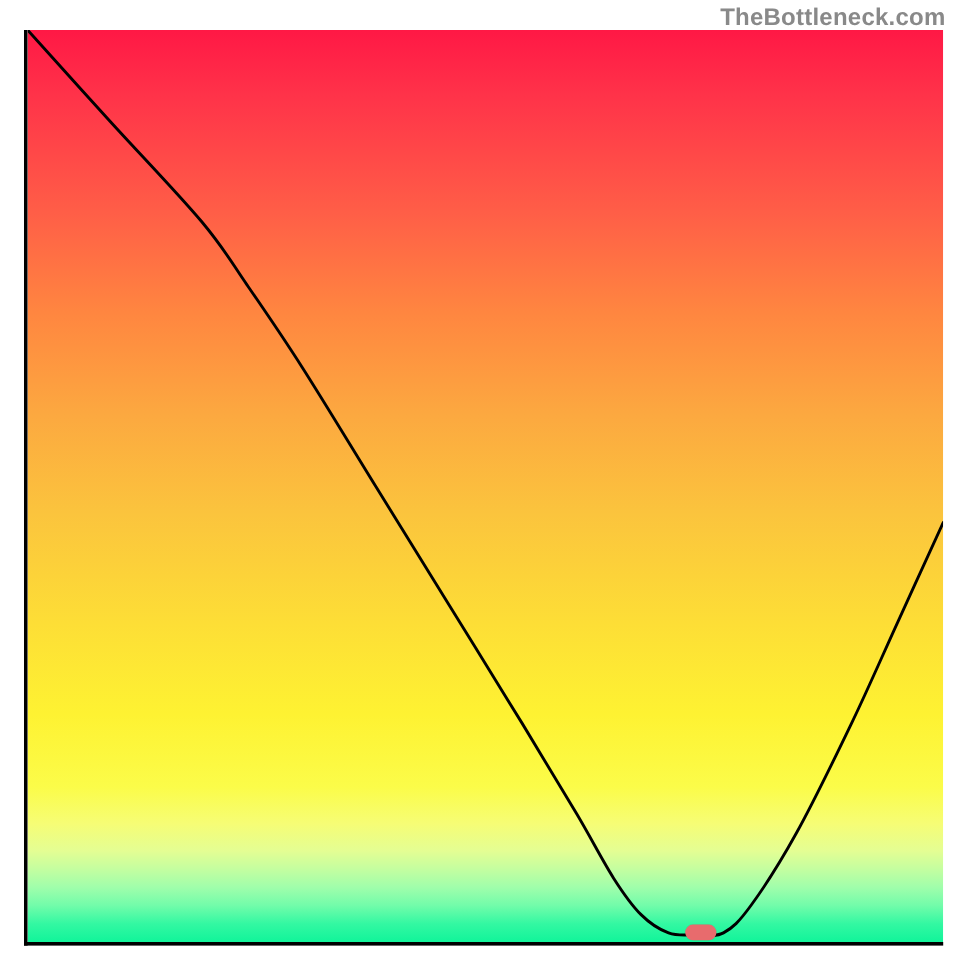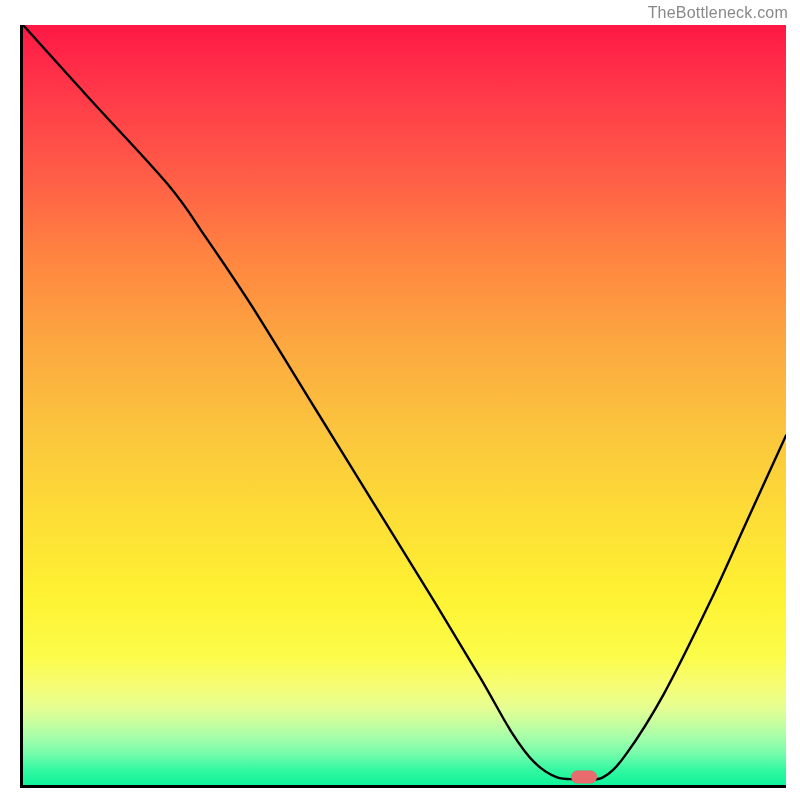--- a/index.html
+++ b/index.html
@@ -14,22 +14,22 @@
   .stage {
     position: relative;
     width: 800px;
     height: 800px;
   }
   .watermark {
     position: absolute;
     top: 4px;
     right: 12px;
     color: #898989;
-    font-size: 16px;
-    font-weight: 400;
+    font-size: 20px;
+    font-weight: 700;
     letter-spacing: 0.2px;
     z-index: 10;
   }
   .plot-area {
     position: absolute;
     left: 20px;
     top: 25px;
     width: 763px;
     height: 760px;
     border-left: 3px solid #000;

